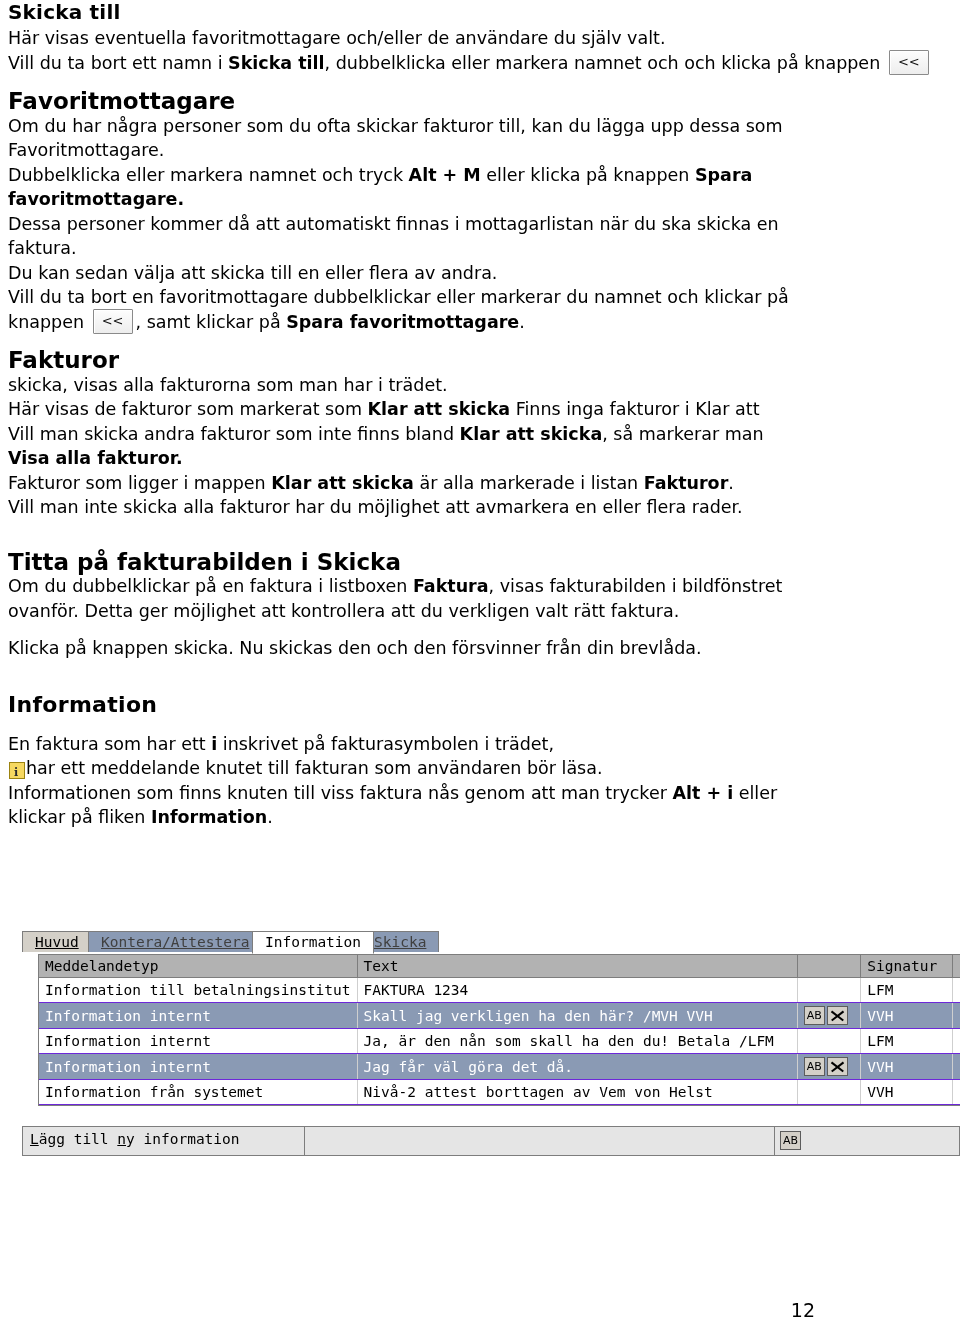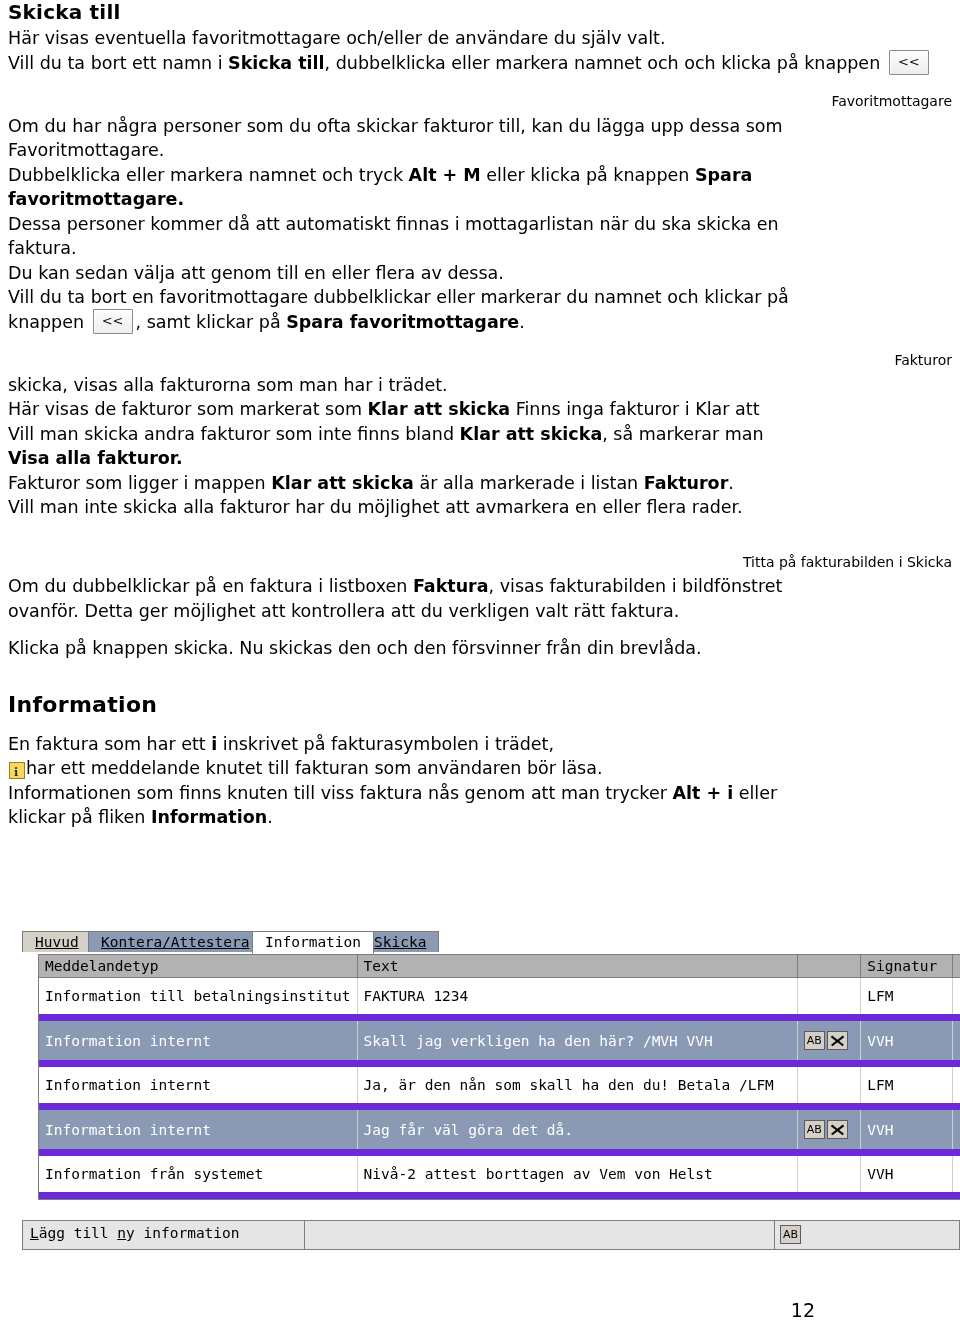--- a/index.html
+++ b/index.html
@@ -56,24 +56,23 @@
     text-align: center;
     font-size: 13px;
     line-height: 21px;
     font-family: "DejaVu Sans", sans-serif;
     color: #111;
     margin: 0 3px;
     position: relative;
     top: -1px;
   }
   .heading-bold {
-    font-size: 14px;
-    font-weight: normal;
+    font-size: 23px;
+    font-weight: bold;
     line-height: 24.5px;
-    text-align: right;
   }
   .info-title {
     font-size: 22px;
     font-weight: bold;
     line-height: 28px;
     margin: 0;
     letter-spacing: 0.3px;
   }
   .info-icon {
     display: inline-block;
@@ -134,21 +133,21 @@
   }
   .tab.active {
     background: #ffffff;
     border-bottom: 1px solid #ffffff;
     z-index: 4;
     height: 23px;
     line-height: 21px;
   }
   .tab.selected {
     background: #8a9ab4;
-    color: #000000;
+    color: #404040;
   }
   .grid-wrap {
     position: relative;
     margin-left: 30px;
     border: 1px solid #7d7d7d;
     background: #ffffff;
     width: 938px;
     box-sizing: border-box;
   }
   table.grid {
@@ -162,23 +161,23 @@
     color: #000;
     font-weight: normal;
     text-align: left;
     padding: 3px 6px;
     border-right: 1px solid #7d7d7d;
     border-bottom: 1px solid #7d7d7d;
     height: 20px;
     box-sizing: border-box;
   }
   table.grid td {
-    padding: 10px 6px;
+    padding: 3px 6px;
     border-right: 1px solid #cfcfcf;
-    border-bottom: 7px solid #6d28d9;
+    border-bottom: 1px solid #6d28d9;
     height: 25px;
     box-sizing: border-box;
     vertical-align: middle;
     white-space: nowrap;
   }
   table.grid tr.hl td {
     background: #8a9ab4;
     color: #ffffff;
   }
   .col-typ { width: 280px; }
@@ -288,21 +287,21 @@
     <p class="para">Om du har några personer som du ofta skickar fakturor till, kan du lägga upp dessa som</p>
     <p class="para">Favoritmottagare.</p>
     <p class="para">
       <span>Dubbelklicka eller markera namnet och tryck </span><b>Alt + M</b><span> eller klicka på knappen </span><b>Spara</b>
     </p>
     <p class="para">
       <b>favoritmottagare.</b>
     </p>
     <p class="para">Dessa personer kommer då att automatiskt finnas i mottagarlistan när du ska skicka en</p>
     <p class="para">faktura.</p>
-    <p class="para">Du kan sedan välja att genom till en eller flera av dessa.</p>
+    <p class="para">Du kan sedan välja att skicka till en eller flera av andra.</p>
     <p class="para">Vill du ta bort en favoritmottagare dubbelklickar eller markerar du namnet och klickar på</p>
     <p class="para">
       <span>knappen</span>
       <span class="inline-btn">&lt;&lt;</span><span>, samt klickar på </span><b>Spara favoritmottagare</b><span>.</span>
     </p>
 
     <div class="spacer-sm"></div>
 
     <div class="heading-bold">Fakturor</div>
     <p class="para">skicka, visas alla fakturorna som man har i trädet.</p>

